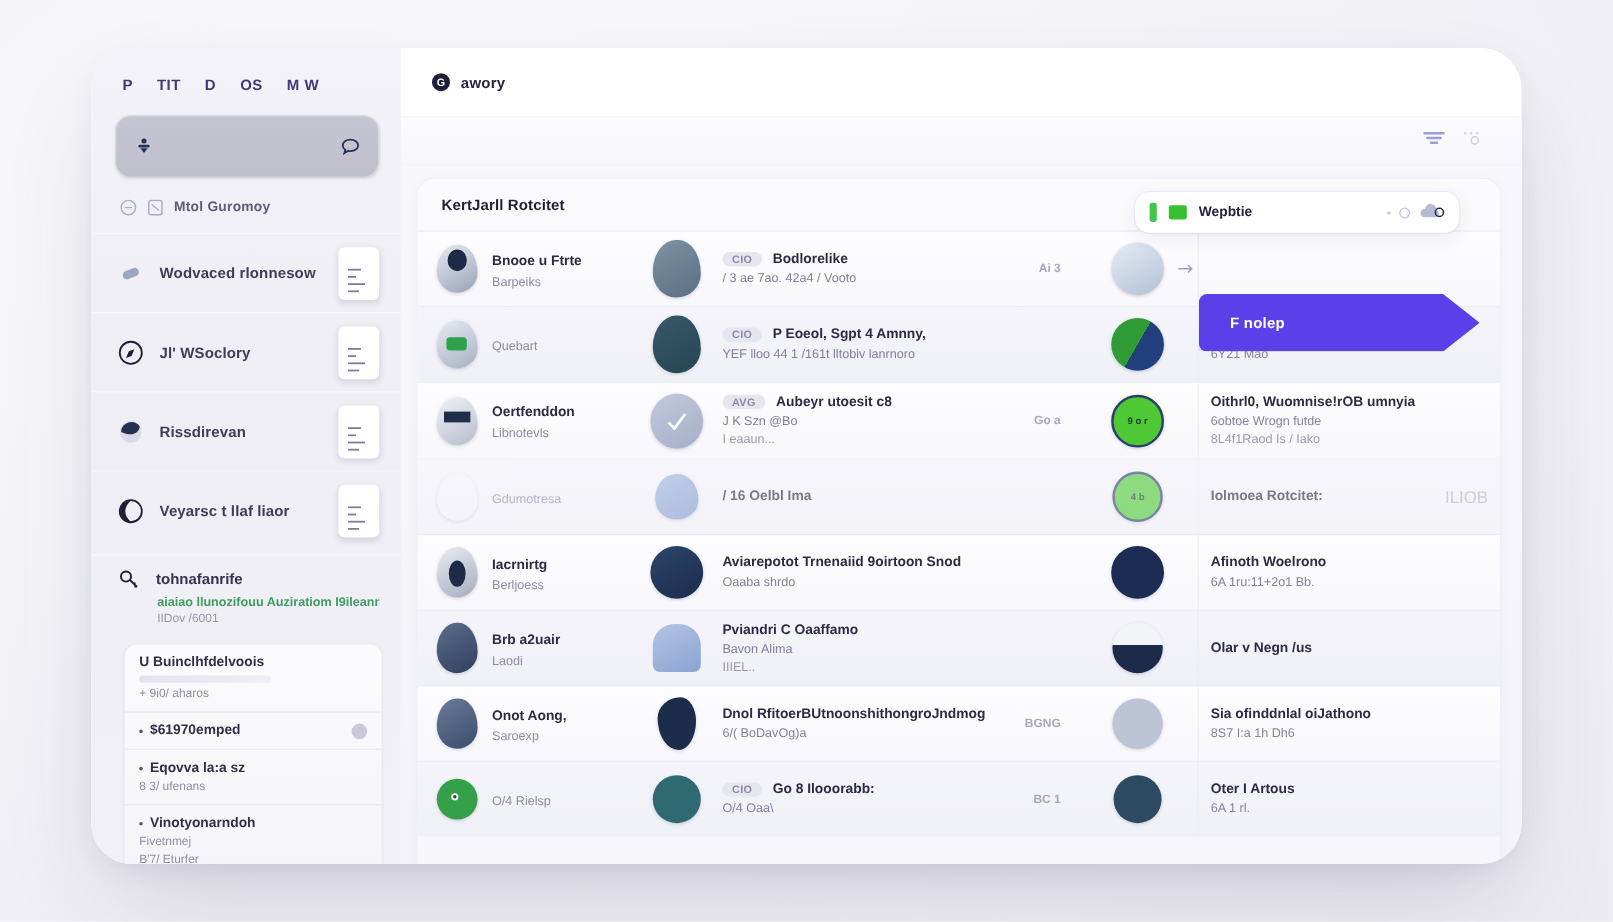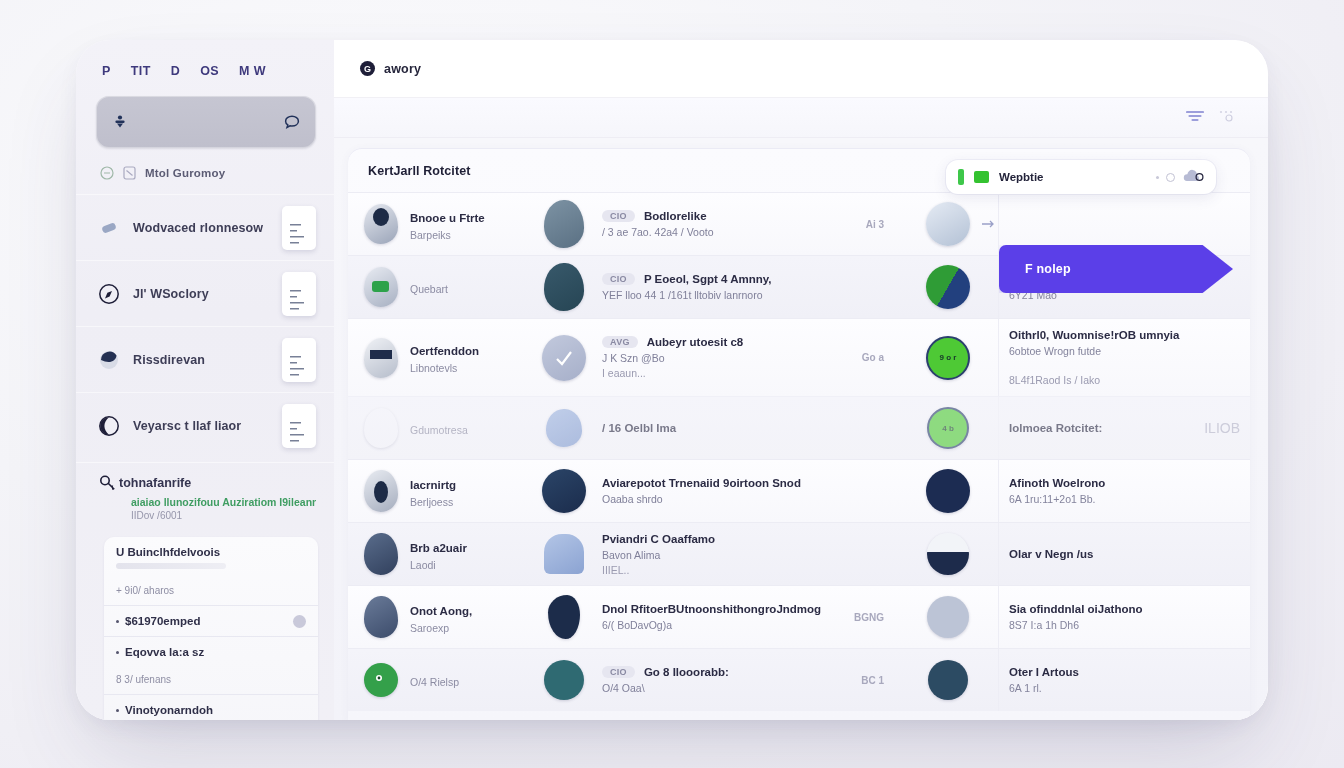--- a/index.html
+++ b/index.html
@@ -146,21 +146,21 @@
       linear-gradient(90deg, #4b5674 0 45%, transparent 45%) 0 20px/100% 1.5px no-repeat;
     opacity: .75;
   }
 
   
   .side-section {
     padding: 10px 18px 6px 22px;
     border-top: 1px solid rgba(255,255,255,0.55);
   }
   .side-section-head {
-    display: flex; align-items: center; gap: 1px;
+    display: flex; align-items: center; gap: 12px;
     cursor: pointer;
   }
   .side-section-head .s-title {
     font-size: 12.5px; font-weight: 700; color: #343450; filter: blur(.2px);
   }
   .side-section-sub {
     padding-left: 33px;
     margin-top: 3px;
   }
   .s-sub-green {
@@ -186,21 +186,21 @@
   .sub-row .r-title {
     font-size: 11.5px; font-weight: 700; color: #2f2f48; filter: blur(.2px);
     display: flex; align-items: center; gap: 6px;
   }
   .sub-row .r-line {
     height: 6px; width: 58%; margin-top: 5px;
     background: linear-gradient(90deg,#e3e3ec,#eeeef4);
     border-radius: 3px;
   }
   .sub-row .r-sub {
-    font-size: 10px; color: #8e8ea4; margin-top: 16px; filter: blur(.25px);
+    font-size: 10px; color: #8e8ea4; margin-top: 4px; filter: blur(.25px);
   }
   .dot-bullet {
     width: 3px; height: 3px; border-radius: 50%; background:#55556e; flex:0 0 3px;
   }
   .r-chip {
     float: right; width: 13px; height: 13px; border-radius: 50%;
     background: #c9c9da;
   }
 
   
@@ -327,21 +327,21 @@
   .c-detail {
     flex: 0 0 252px;
     padding: 10px 14px 10px 10px;
     border-left: 1px solid #ededf5;
     align-self: stretch;
     display: flex; flex-direction: column; justify-content: center;
     position: relative;
   }
   .d-title { font-size: 11.5px; font-weight: 700; color: #2b2b44; white-space: nowrap; filter: blur(.25px); }
   .d-sub { font-size: 10.5px; color: #83839c; margin-top: 4px; white-space: nowrap; filter: blur(.25px); }
-  .d-sub2 { font-size: 10.5px; color: #9a9ab0; margin-top: 17px; white-space: nowrap; filter: blur(.25px); }
+  .d-sub2 { font-size: 10.5px; color: #9a9ab0; margin-top: 3px; white-space: nowrap; filter: blur(.25px); }
   .d-right {
     position:absolute; right: 10px; top: 50%; transform: translateY(-50%);
     font-size: 14px; color: #b2b2c6; filter: blur(.3px);
   }
 
   
   .status-pill {
     position: absolute;
     right: 34px; top: 12px;
     height: 34px; width: 270px;

